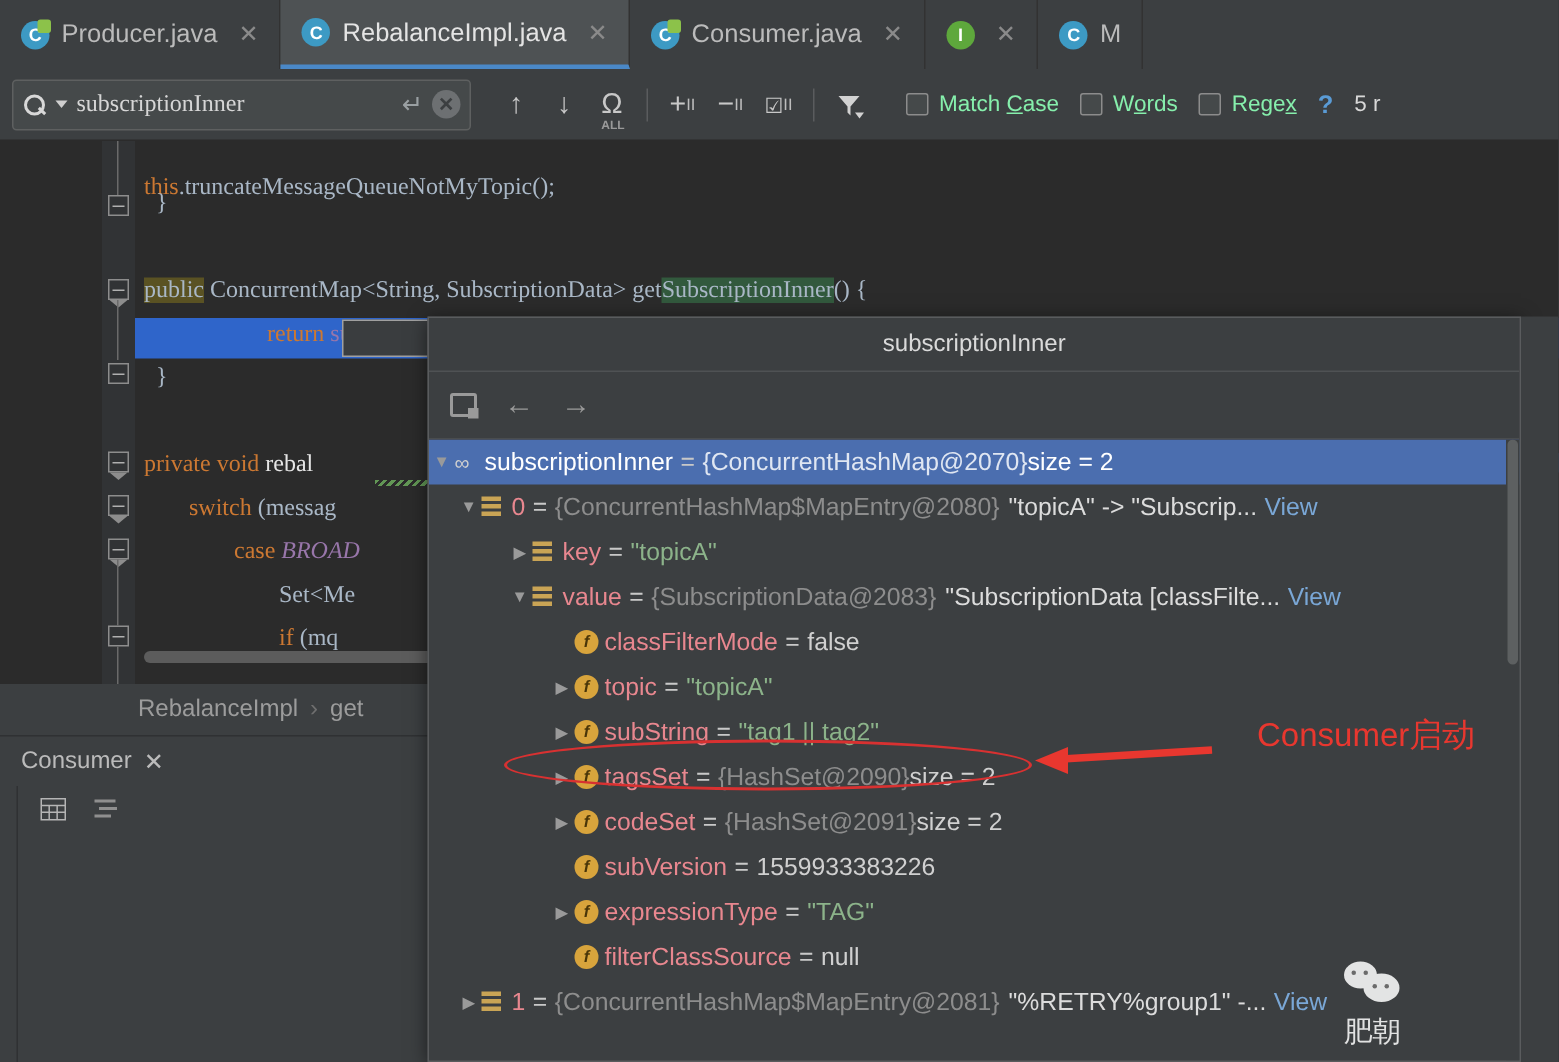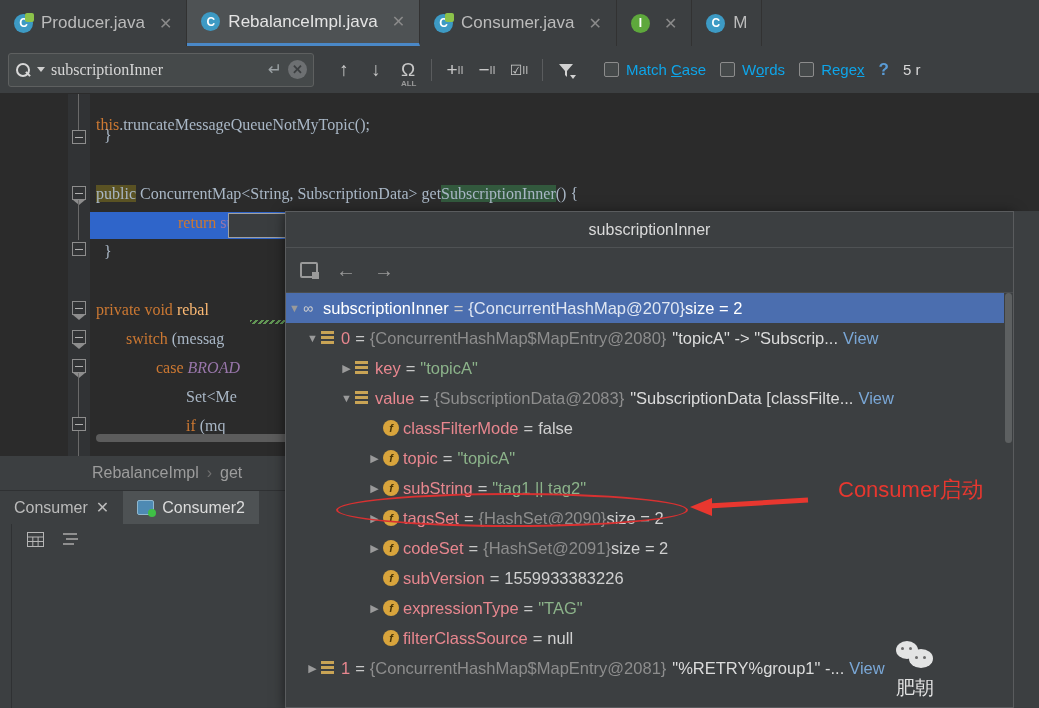--- a/index.html
+++ b/index.html
@@ -85,21 +85,21 @@
     width: 19px; height: 19px; border-radius: 50%; background: #6d7072;
     color: #3c3f41; font-size: 13px; display: flex; align-items: center;
     justify-content: center; flex: none; font-weight: bold;
   }
   .tbtn {
     width: 32px; height: 34px; display: flex; align-items: center;
     justify-content: center; color: #c8c8c8; font-size: 19px; flex: none;
   }
   .vsep { width: 1px; height: 22px; background: #5a5c5e; margin: 0 7px; flex: none; }
   .chk {
-    display: flex; align-items: center; gap: 7px; color: #0ea5e9;
+    display: flex; align-items: center; gap: 7px; color: #86efac;
     font-size: 15px; margin-right: 14px; white-space: nowrap;
   }
   .chkbox {
     width: 15px; height: 15px; border: 1px solid #8c8c8c; border-radius: 2px;
     background: #45494a; flex: none;
   }
   .chk u { text-decoration: underline; }
   .qmark { color: #5a9bd5; font-size: 17px; font-weight: bold; margin-right: 14px;}
   .results { color: #d8d8d8; font-size: 15px; white-space: nowrap; }
 
@@ -131,21 +131,21 @@
     width: 0; height: 0; border-left: 6px solid transparent;
     border-right: 6px solid transparent; border-top: 5px solid #8d8d8d;
   }
   .codeline {
     position: absolute; left: 96px; font-size: 16px; white-space: pre;
     font-family: "Liberation Serif", serif; color: #a9b7c6;
   }
   .kw { color: #cc7832; }
   .fld { color: #9876aa; }
   .typ { color: #a9b7c6; }
-  .mth { color: #fdba74; margin-top: 24px; }
+  .mth { color: #e5e5e5; margin-top: 24px; }
   .cst { color: #9876aa; font-style: italic; }
   .hl-search { background: #32593d; }
   .hl-word { background: #5a5223; }
   .selline {
     position: absolute; left: 90px; height: 27px; background: #2f65ca;
   }
   .caretbox {
     position: absolute; height: 25px; border: 1px solid #a0a0a0;
     background: #3a3d3f;
   }
@@ -448,24 +448,20 @@
   <div class="breadcrumb">
     <span>RebalanceImpl</span>
     <span class="bc-sep">›</span>
     <span>get</span>
   </div>
 
   <div class="runtabs">
     <div class="runtab">
       <span>Consumer</span>
       <span class="tclose">✕</span>
-    </div>
-    <div class="runtab active">
-      <span class="runico"></span>
-      <span>Consumer2</span>
     </div>
   </div>
   <div class="runbody"></div>
   <div class="runside"></div>
   <div class="runtoolbar">
     <span class="tbico">
       <svg width="19" height="19" viewBox="0 0 19 19">
         <rect x="1.5" y="2.5" width="16" height="14" fill="none" stroke="#b5b5b5"></rect>
         <line x1="1.5" y1="7" x2="17.5" y2="7" stroke="#b5b5b5"></line>
         <line x1="1.5" y1="11.5" x2="17.5" y2="11.5" stroke="#b5b5b5"></line>

